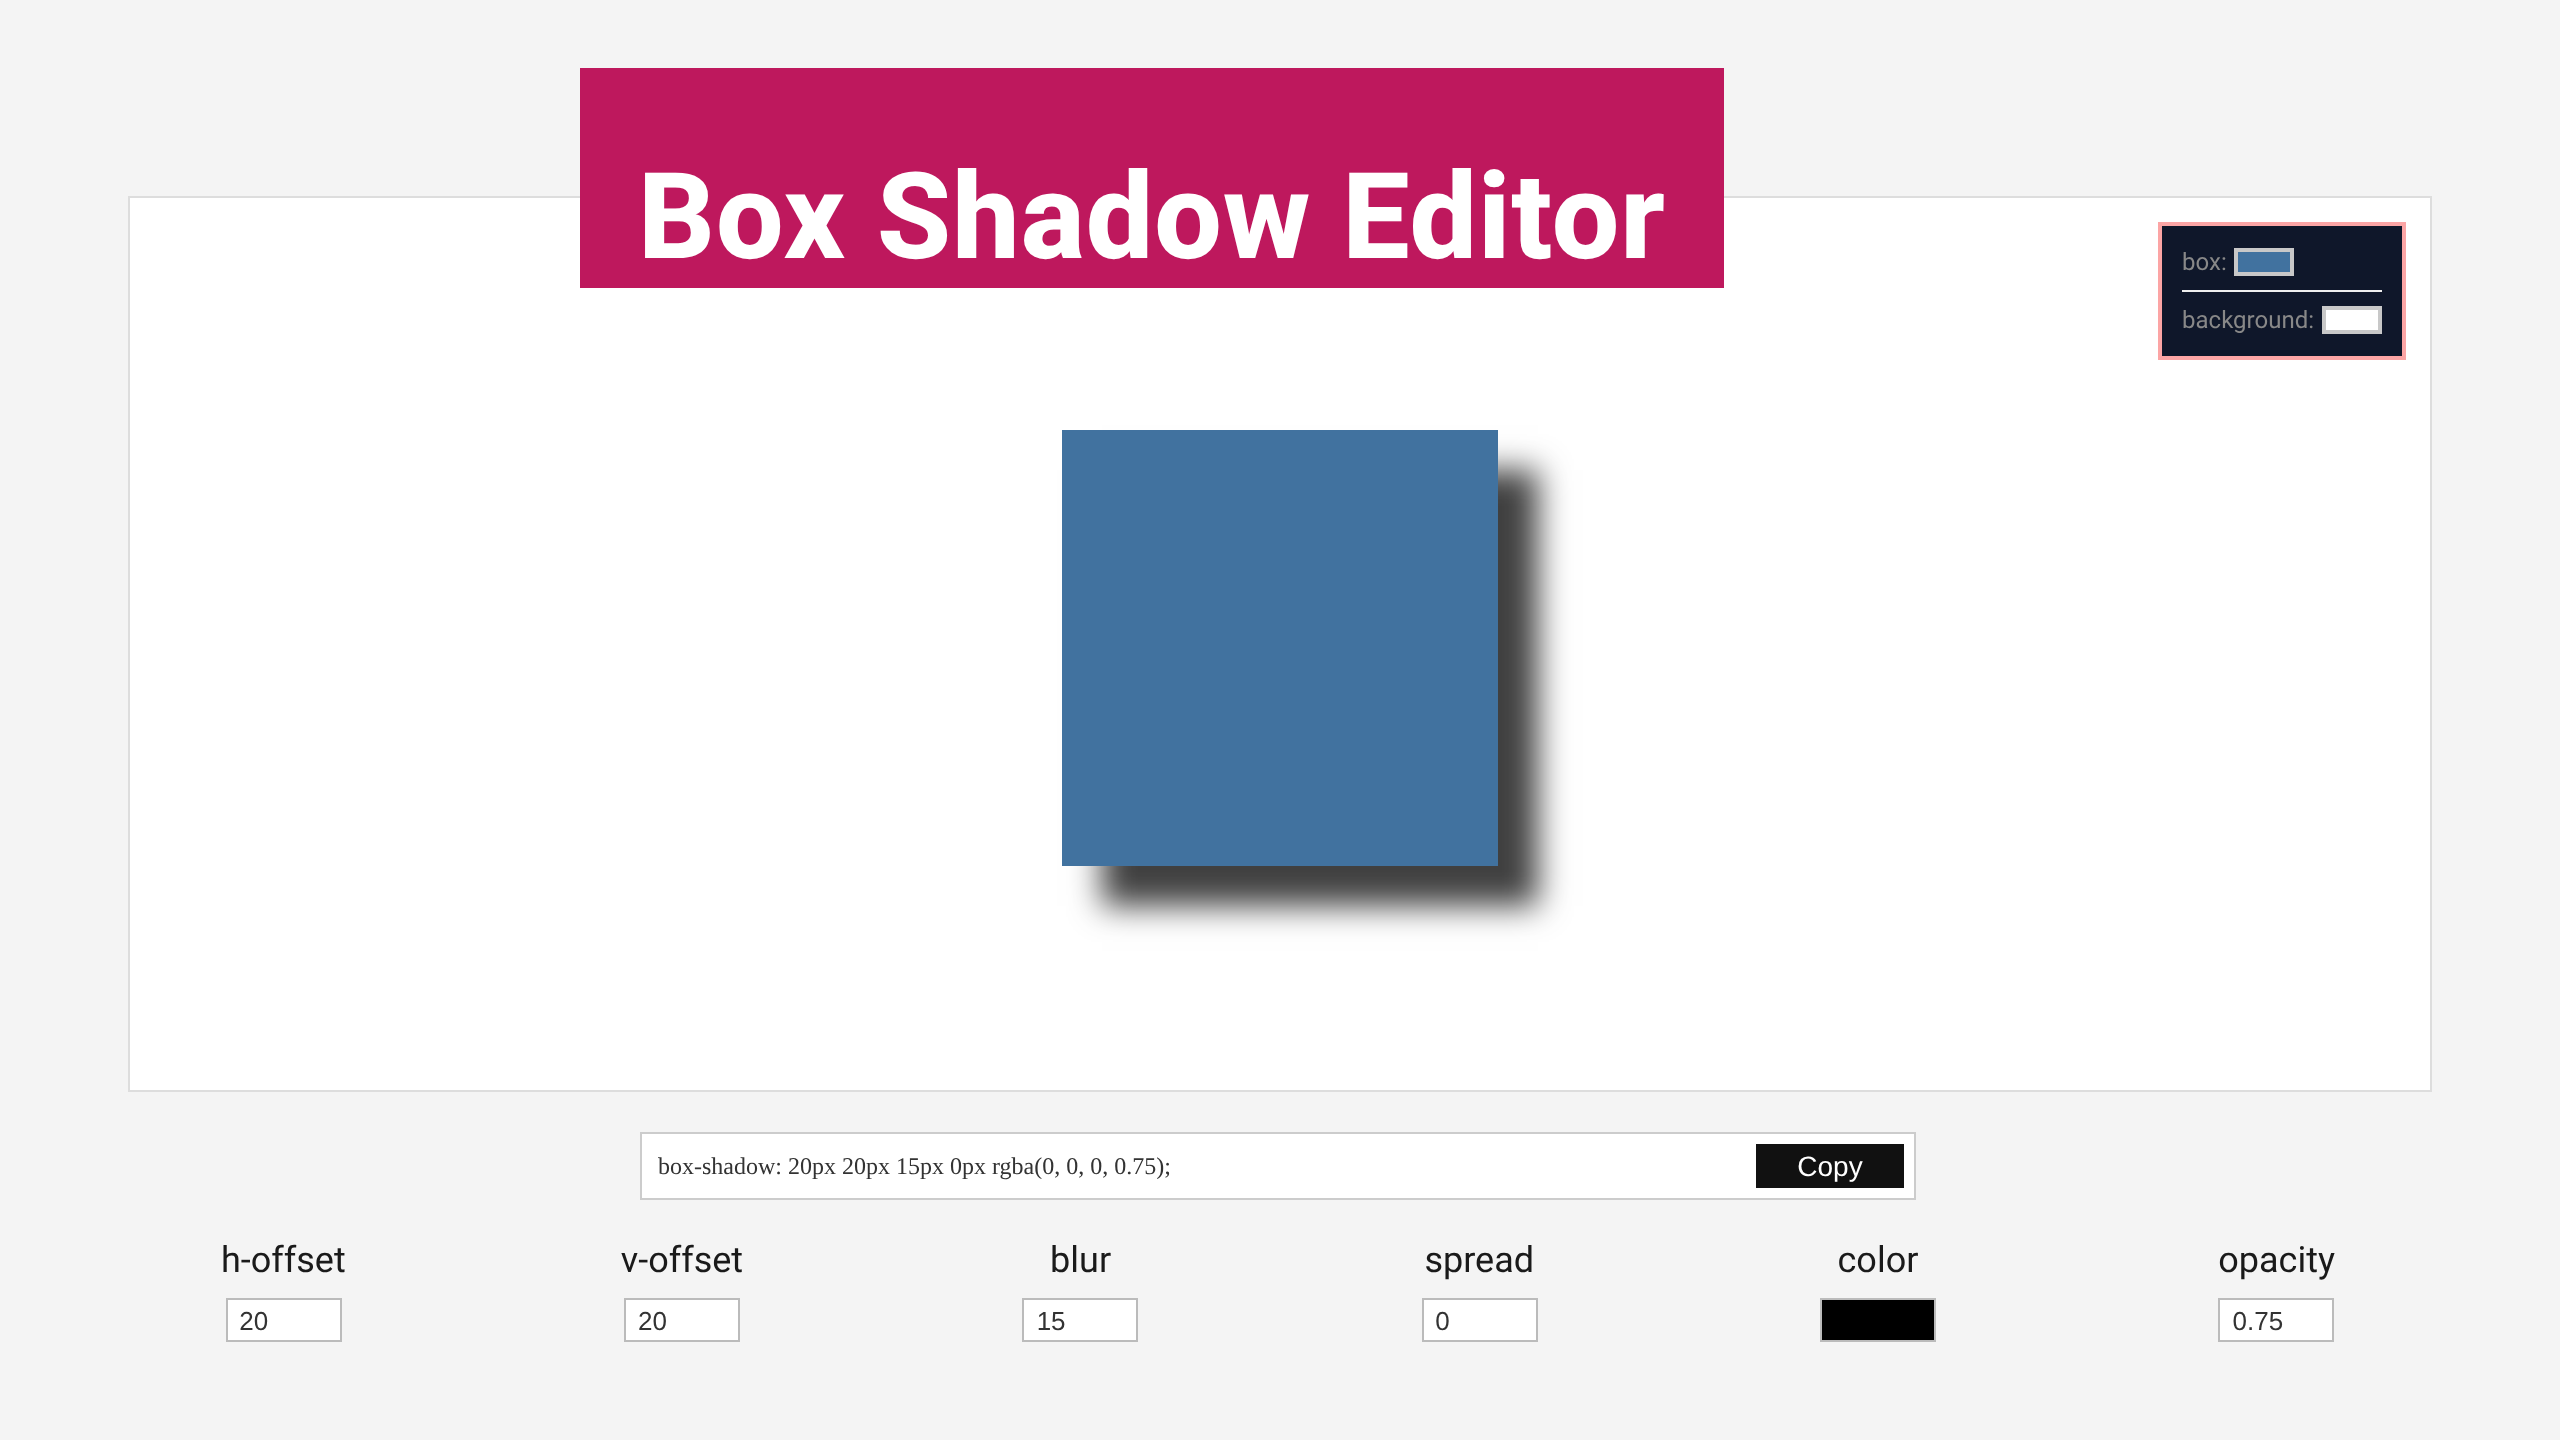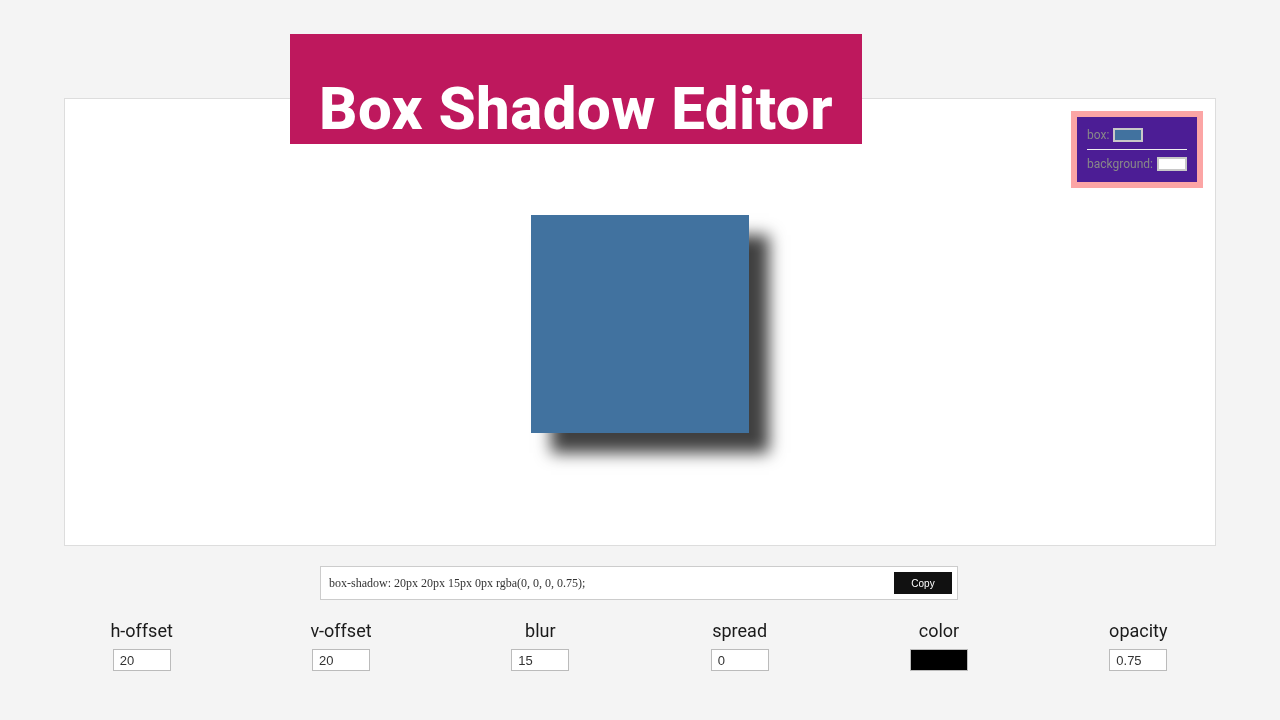--- a/index.html
+++ b/index.html
@@ -34,22 +34,22 @@
     left: 64px;
     width: 1152px;
     height: 448px;
     background: #fff;
     border: 1px solid #ddd;
   }
   .color-panel {
     position: absolute;
     top: 12px;
     right: 12px;
-    border: 6px solid #fca5a5;
-    background: #4c1d95;
+    border: 2px solid #fca5a5;
+    background: #0f172a;
     padding: 8px 10px;
     font-size: 12px;
     color: #888;
   }
   .color-panel .row {
     display: flex;
     align-items: center;
     gap: 4px;
     padding: 3px 0;
   }
@@ -85,22 +85,22 @@
   .css-output code {
     font-family: Liberation Serif, serif;
     font-size: 12px;
     color: #333;
     white-space: nowrap;
   }
   .copy-btn {
     background: #111;
     color: #fff;
     border: none;
-    font-size: 10px;
-    width: 58px;
+    font-size: 14px;
+    width: 74px;
     height: 22px;
     cursor: pointer;
   }
   .controls {
     position: absolute;
     top: 620px;
     left: 64px;
     width: 1152px;
     display: flex;
     justify-content: space-around;

